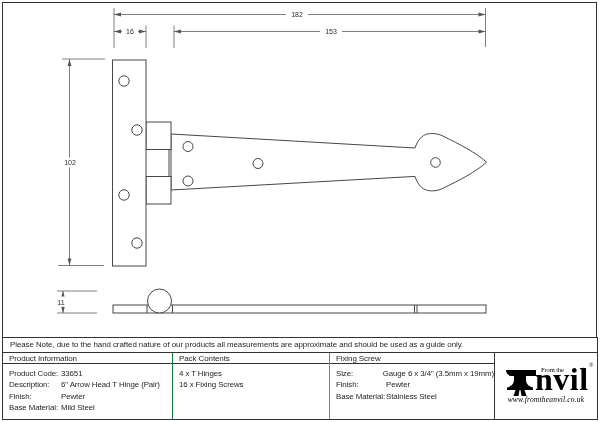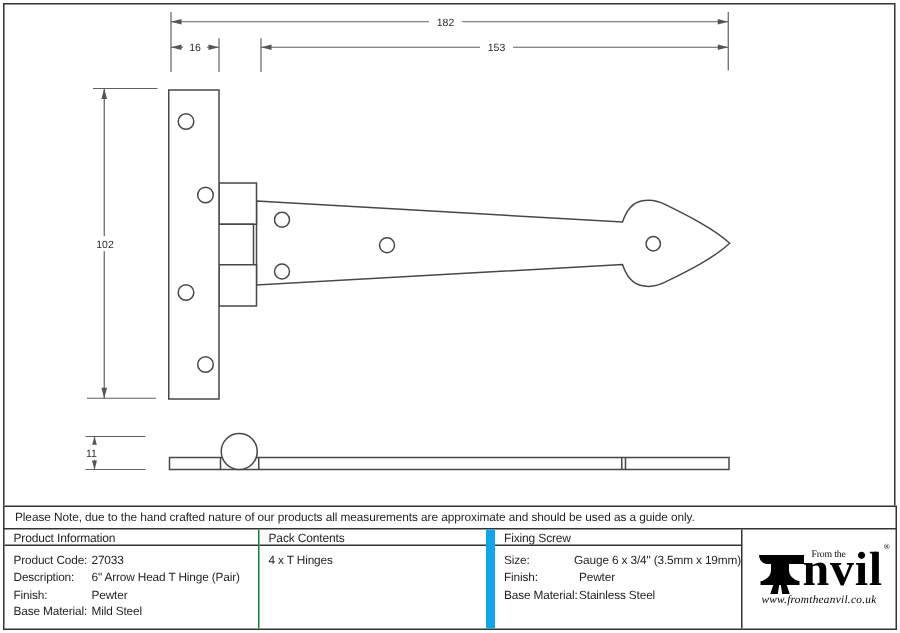--- a/index.html
+++ b/index.html
@@ -9,21 +9,21 @@
   #drawing-svg{position:absolute;left:0;top:0;}
   
   .note-bar{position:absolute;left:2px;top:337px;width:596px;height:15.5px;box-sizing:border-box;
             border:1px solid #333;display:flex;align-items:center;padding-left:7px;
             font-size:7.9px;letter-spacing:-0.05px;background:#fff;}
   
   .spec-table{position:absolute;left:2px;top:352px;width:596px;height:68px;box-sizing:border-box;
               border:1px solid #333;display:flex;background:#fff;font-size:7.9px;letter-spacing:-0.1px;}
   .tcol{box-sizing:border-box;height:100%;}
   .tcol.c1{width:170px;border-right:1px solid #15803d;}
-  .tcol.c2{width:157px;border-right:6px solid #0ea5e9;}
+  .tcol.c2{width:157px;border-right:1px solid #0ea5e9;}
   .tcol.c3{width:165px;border-right:1px solid #333;}
   .tcol.c4{flex:1;position:relative;}
   .thead{height:10px;border-bottom:1px solid #333;display:flex;align-items:center;
          padding-left:6px;font-size:8px;}
   .tbody{padding:4px 0 0 6px;line-height:11.4px;white-space:nowrap;}
   .trow{display:flex;}
   .tlabel{display:inline-block;}
   .c1 .tlabel{width:52px;}
   .c3 .tlabel{width:50px;}
   
@@ -127,21 +127,21 @@
   <div class="note-bar">
     <span>Please Note, due to the hand crafted nature of our products all measurements are approximate and should be used as a guide only.</span>
   </div>
 
   <div class="spec-table">
     <div class="tcol c1">
       <div class="thead">Product Information</div>
       <div class="tbody">
         <div class="trow">
           <span class="tlabel">Product Code:</span>
-          <span class="tvalue">27033</span>
+          <span class="tvalue">33651</span>
         </div>
         <div class="trow">
           <span class="tlabel">Description:</span>
           <span class="tvalue">6" Arrow Head T Hinge (Pair)</span>
         </div>
         <div class="trow">
           <span class="tlabel">Finish:</span>
           <span class="tvalue">Pewter</span>
         </div>
         <div class="trow">
@@ -149,20 +149,23 @@
           <span class="tvalue">Mild Steel</span>
         </div>
       </div>
     </div>
 
     <div class="tcol c2">
       <div class="thead">Pack Contents</div>
       <div class="tbody">
         <div class="trow">
           <span>4 x T Hinges</span>
+        </div>
+        <div class="trow">
+          <span>16 x Fixing Screws</span>
         </div>
       </div>
     </div>
 
     <div class="tcol c3">
       <div class="thead">Fixing Screw</div>
       <div class="tbody">
         <div class="trow">
           <span class="tlabel">Size:</span>
           <span class="tvalue">Gauge 6 x 3/4" (3.5mm x 19mm)</span>

